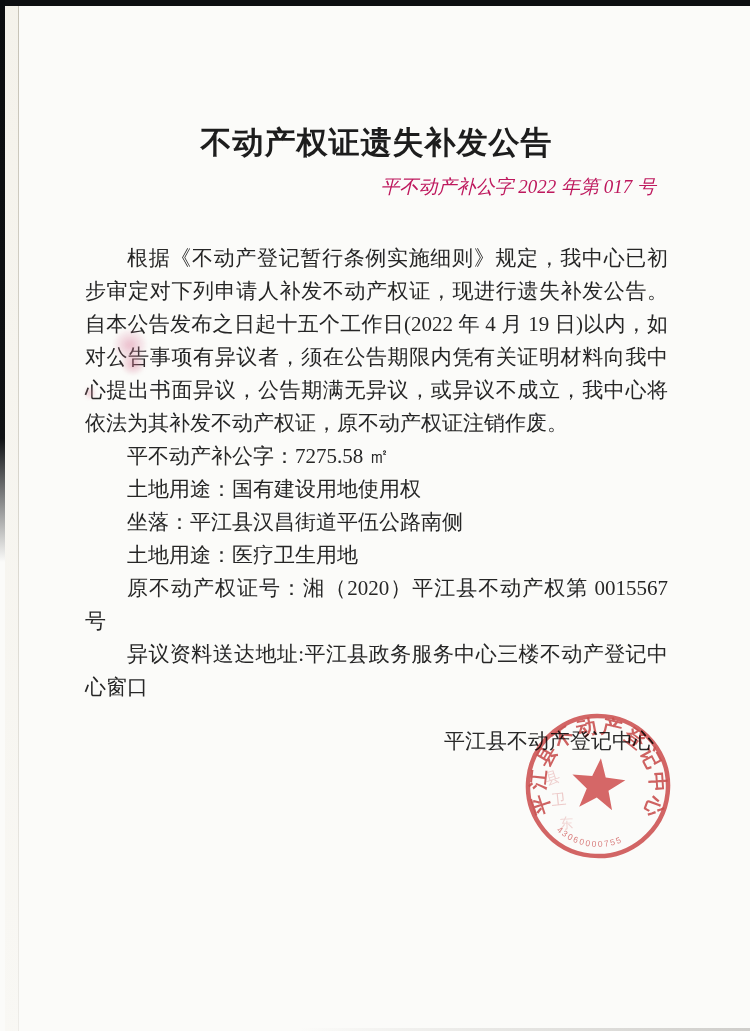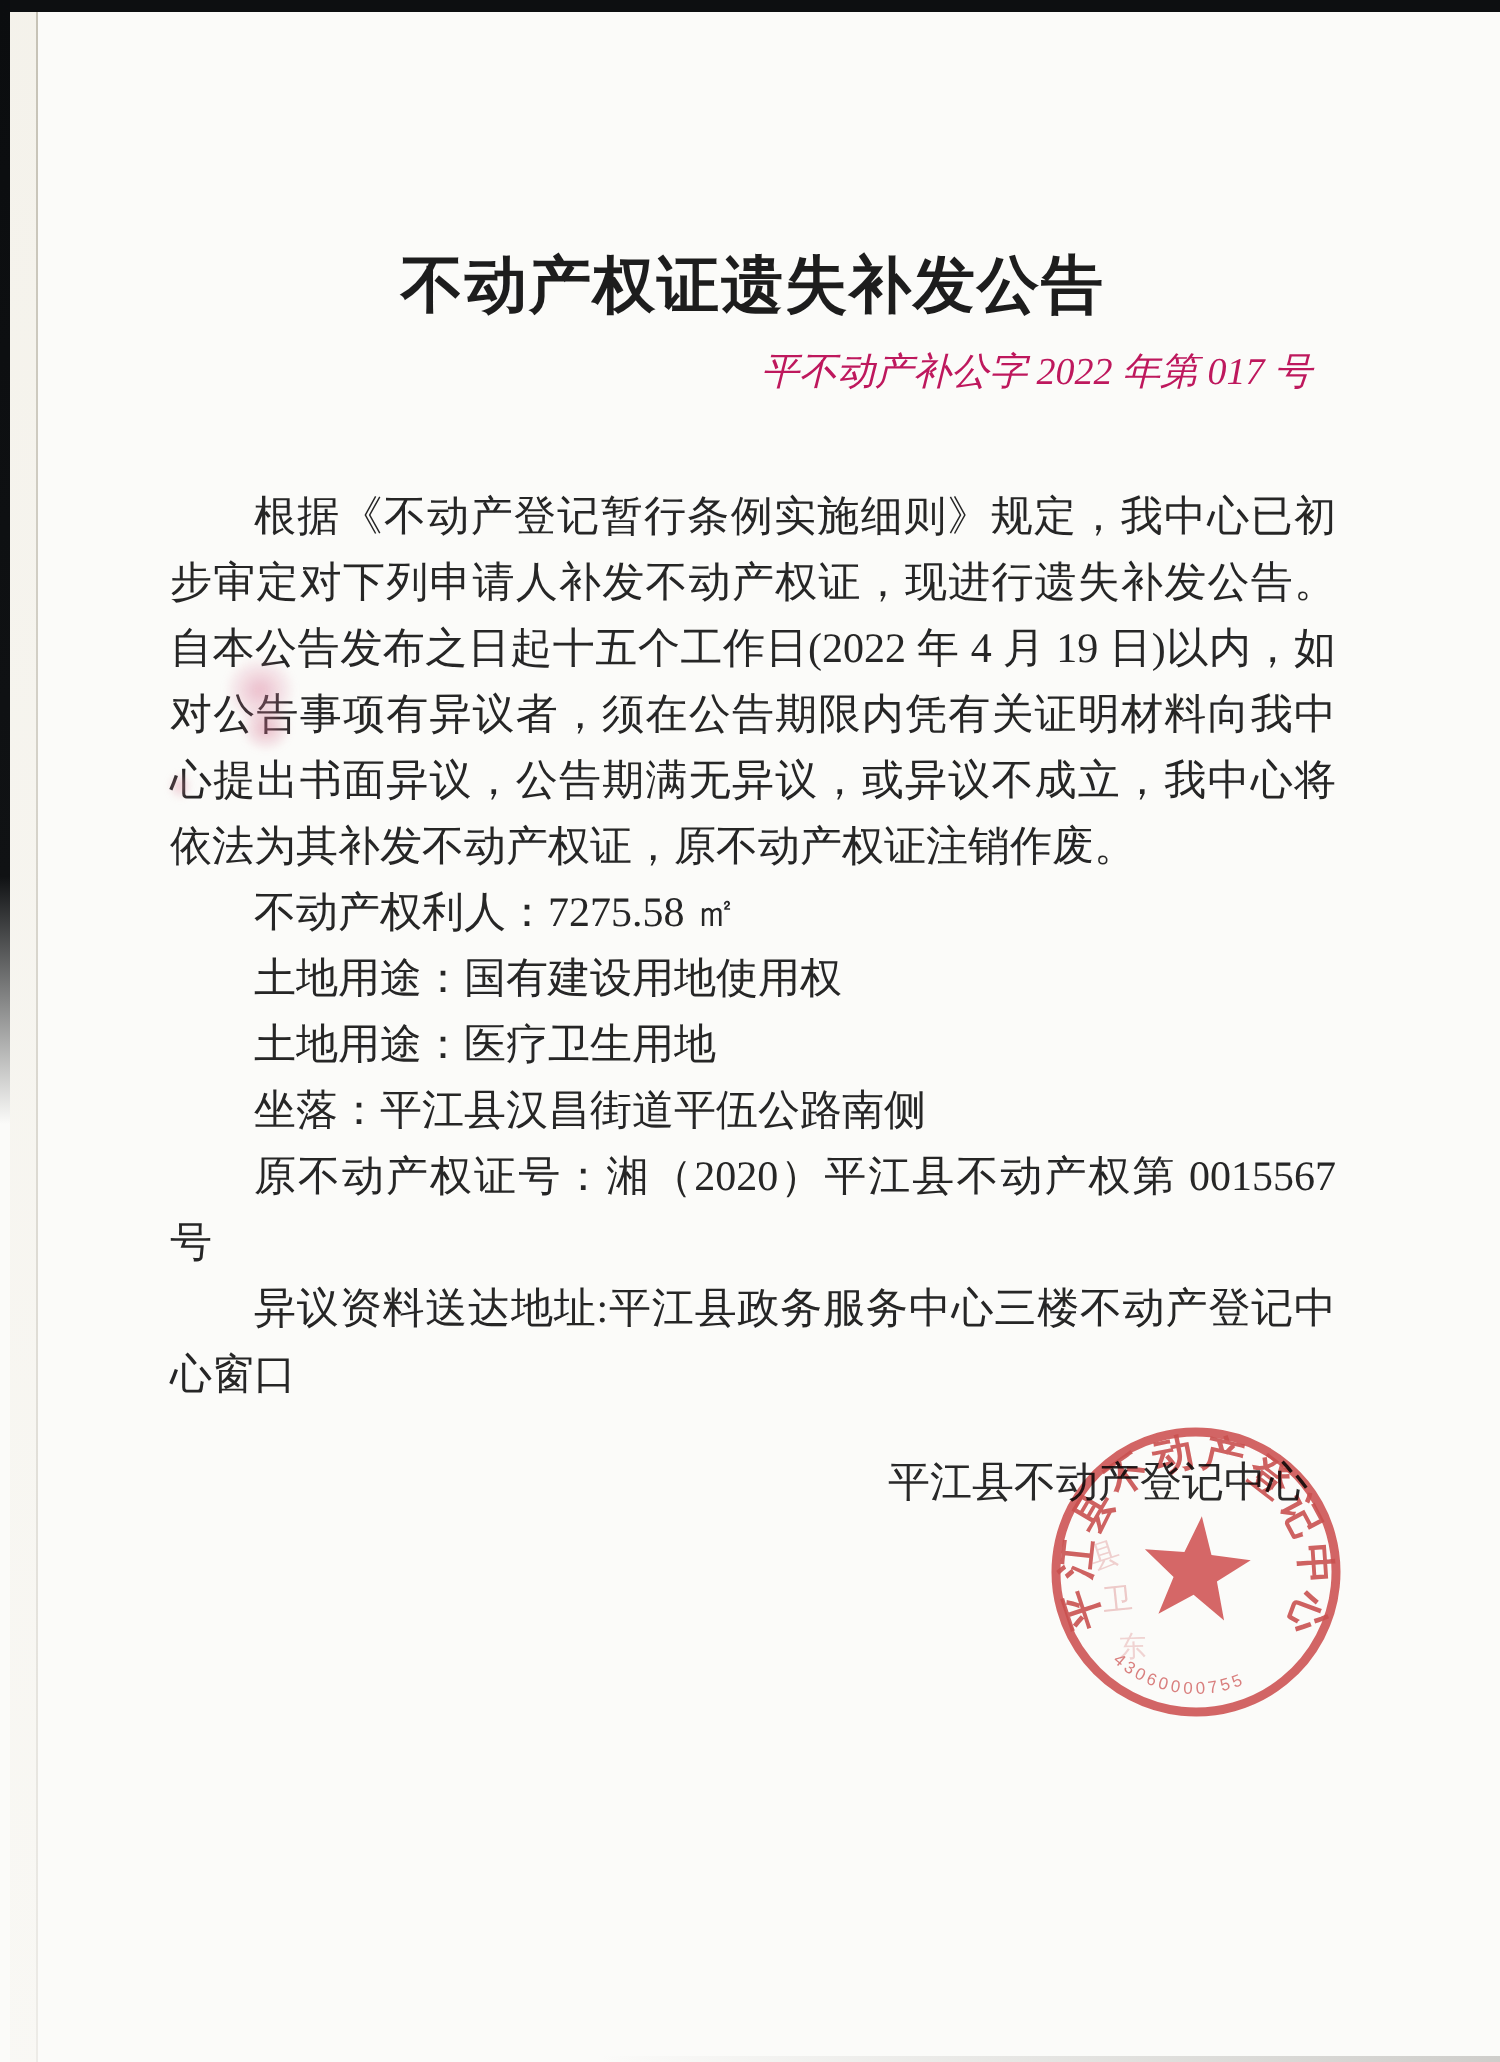--- a/index.html
+++ b/index.html
@@ -75,24 +75,24 @@
   <div class="edge-left-strip"></div>
   <div class="paper-edge"></div>
   <div class="edge-bottom"></div>
 
   <div class="content">
     <h1 class="title">不动产权证遗失补发公告</h1>
     <div class="doc-number">平不动产补公字 2022 年第 017 号</div>
 
     <p class="para">根据《不动产登记暂行条例实施细则》规定，我中心已初步审定对下列申请人补发不动产权证，现进行遗失补发公告。自本公告发布之日起十五个工作日(2022 年 4 月 19 日)以内，如对公告事项有异议者，须在公告期限内凭有关证明材料向我中心提出书面异议，公告期满无异议，或异议不成立，我中心将依法为其补发不动产权证，原不动产权证注销作废。</p>
 
-    <p class="field"><span>不动产权利人：</span><span>7275.58 ㎡</span></p>
+    <p class="field"><span>平不动产补公字：</span><span>7275.58 ㎡</span></p>
     <p class="field"><span>土地用途：</span><span>国有建设用地使用权</span></p>
+    <p class="field"><span>坐落：</span><span>平江县汉昌街道平伍公路南侧</span></p>
     <p class="field"><span>土地用途：</span><span>医疗卫生用地</span></p>
-    <p class="field"><span>坐落：</span><span>平江县汉昌街道平伍公路南侧</span></p>
     <p class="field"><span>原不动产权证号：</span><span>湘（2020）平江县不动产权第 0015567 号</span></p>
     <p class="field"><span>异议资料送达地址:</span><span>平江县政务服务中心三楼不动产登记中心窗口</span></p>
 
     <div class="signature">
       <div class="sig-org">平江县不动产登记中心</div>
     </div>
   </div>
 
   <div class="stamp">
     <svg viewBox="0 0 172 172" xmlns="http://www.w3.org/2000/svg">

